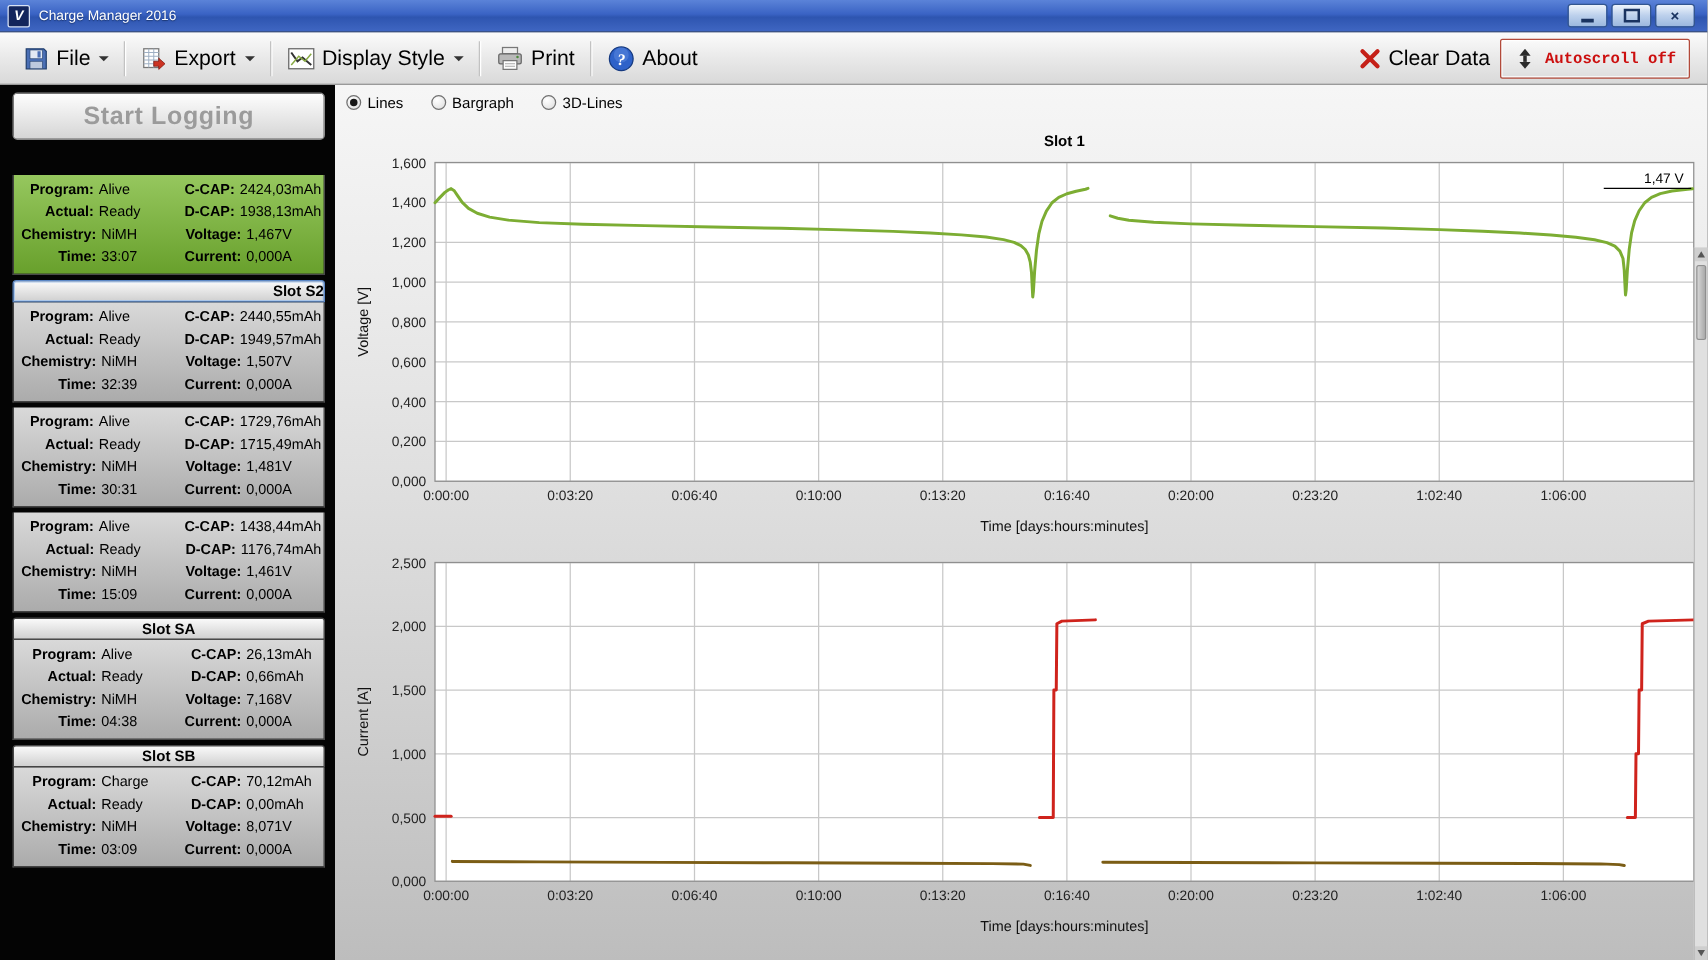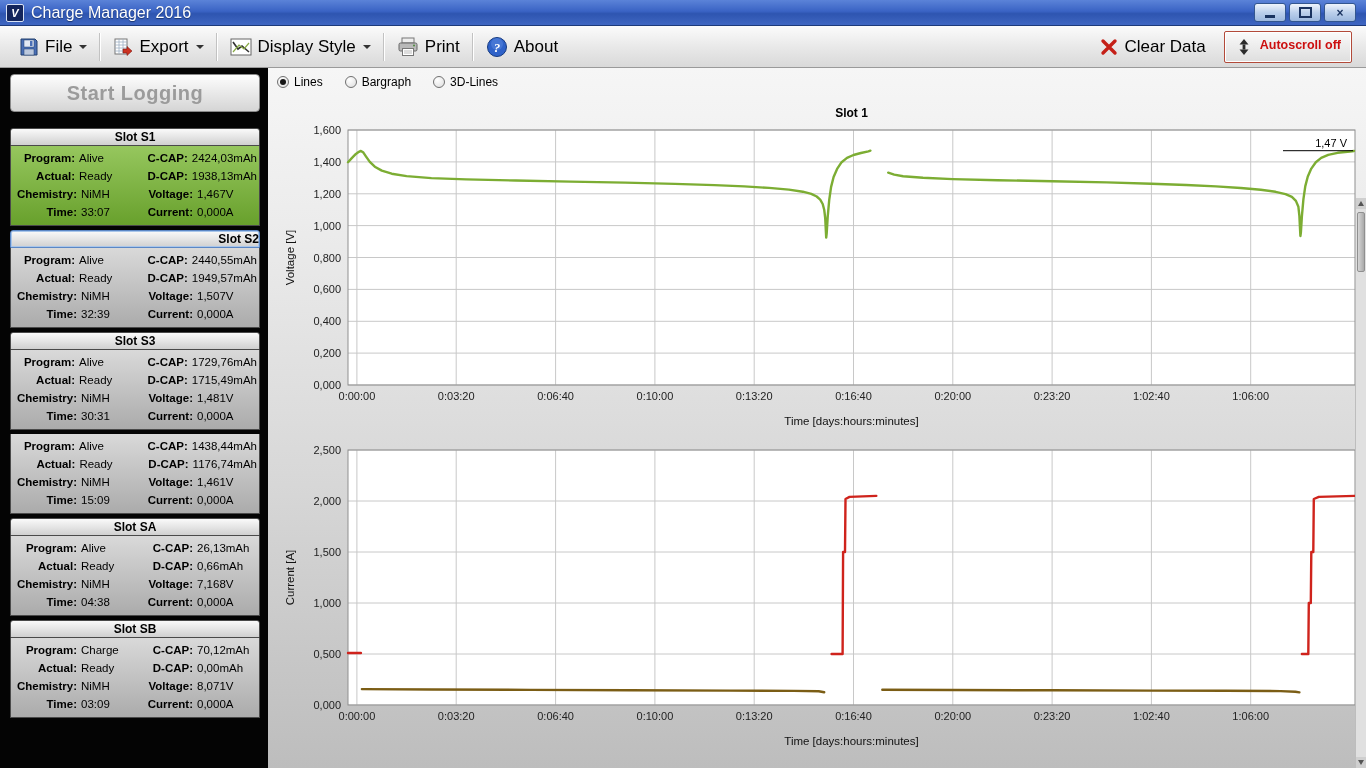--- a/index.html
+++ b/index.html
@@ -5,50 +5,50 @@
   html,body{margin:0;padding:0;background:#b0b0b0;}
   body{width:1366px;height:768px;position:relative;overflow:hidden;
        font-family:"Liberation Sans",sans-serif;font-size:12px;color:#000;}
 
   
   .titlebar{position:absolute;left:0;top:0;width:100%;height:26px;box-sizing:border-box;
     background:linear-gradient(180deg,#5b83d8 0%,#3a63c4 45%,#2e55b0 55%,#3f66c2 100%);
     border-bottom:1px solid #1d3a7a;display:flex;align-items:center;padding:0 6px;}
   .app-icon{width:16px;height:16px;background:#13255c;border:1px solid #d8e2f5;border-radius:2px;
     color:#fff;font-weight:bold;font-size:11px;font-style:italic;display:grid;place-items:center;}
-  .win-title{color:#fff;margin-left:7px;font-size:16px;text-shadow:0 1px 1px #1a3570;}
+  .win-title{color:#fff;margin-left:7px;font-size:11px;text-shadow:0 1px 1px #1a3570;}
   .win-controls{margin-left:auto;display:flex;gap:3px;padding-right:4px;}
   .winbtn{width:30px;height:17px;border:1px solid #33568f;border-radius:3px;
     background:linear-gradient(180deg,#eef4fc,#bcd0ec 50%,#9cb8de);display:grid;place-items:center;}
   .glyph-min{width:10px;height:3px;background:#1a3360;margin-top:7px;}
   .glyph-max{width:9px;height:7px;border:2px solid #1a3360;}
   .glyph-close{color:#1a3360;font-weight:bold;font-size:12px;line-height:1;}
 
   
   .toolbar{position:absolute;left:0;top:26px;width:100%;height:42px;box-sizing:border-box;
     background:linear-gradient(180deg,#fbfbfb,#e9e9e9 50%,#d9d9d9);
     border-bottom:1px solid #9a9a9a;display:flex;align-items:center;padding:0 10px;}
   .tb-item{display:flex;align-items:center;gap:5px;padding:4px 7px;border:1px solid transparent;border-radius:2px;}
   .tb-label{font-size:17px;color:#000;white-space:nowrap;}
   .tb-caret{width:0;height:0;border-left:4px solid transparent;border-right:4px solid transparent;
     border-top:4px solid #333;margin-left:2px;}
   .tb-sep{width:1px;height:28px;background:#c2c2c2;box-shadow:1px 0 0 #ffffff;margin:0 4px;}
   .tb-icon{display:block;}
-  .tb-right{margin-left:auto;display:flex;align-items:center;gap:10px;padding-right:4px;}
-  .autoscroll-btn{display:flex;gap:7px;padding:6px 10px;
+  .tb-right{margin-left:auto;display:flex;align-items:center;gap:0;padding-right:4px;}
+  .autoscroll-btn{display:flex;align-items:center;gap:7px;padding:6px 10px;
     border:1px solid #b24a3a;border-radius:2px;background:linear-gradient(180deg,#fafafa,#dedede);
-    box-shadow:inset 0 0 0 1px #ffffff;}
+    box-shadow:inset 0 0 0 1px #ffffff;font-family:Liberation Mono, monospace;}
   .autoscroll-label{color:#cc0f0f;font-weight:bold;font-size:12.5px;white-space:nowrap;}
 
   
   .sidebar{position:absolute;left:0;top:68px;width:268px;bottom:0;background:#040404;
     box-sizing:border-box;padding:6px 8px 0 10px;}
   .start-logging{height:36px;border:1px solid #8a8a8a;border-radius:4px;
     background:linear-gradient(180deg,#fdfdfd,#d5d5d5);color:#9b9b9b;font-size:20px;font-weight:bold;
-    display:grid;place-items:center;margin-bottom:16px;letter-spacing:0.5px;}
+    display:grid;place-items:center;margin-bottom:28px;letter-spacing:0.5px;}
   .slot-panel{margin-bottom:4px;}
   .slot-header{height:16px;line-height:16px;border:1px solid #4a4a4a;border-radius:3px 3px 0 0;
     background:linear-gradient(180deg,#fafafa,#d0d0d0);text-align:center;font-size:12px;font-weight:bold;}
   .slot-panel.focused .slot-header{border-color:#5b87c5;box-shadow:inset 0 0 0 1px #a9c6ea;text-align:right;}
   .slot-body{border:1px solid #4a4a4a;border-top:none;padding:3px 2px 4px 0;
     background:linear-gradient(180deg,#d9d9d9,#ababab);font-size:11.5px;}
   .slot-panel.green .slot-body{background:linear-gradient(180deg,#96c75e,#68a02c);}
   .srow{display:flex;height:18px;line-height:18px;white-space:nowrap;}
   .sl{font-weight:bold;text-align:right;}
   .sl.c1{width:66px;}
@@ -177,23 +177,20 @@
       </svg>
       <span class="autoscroll-label">Autoscroll off</span>
     </div>
   </div>
 </div>
 
 <div class="sidebar">
   <div class="start-logging">Start Logging</div>
   <div id="slot-list">
   <div class="slot-panel green">
-    <div class="slot-header">
-      <span class="slot-title">Slot S1</span>
-    </div>
     <div class="slot-body">
       <div class="srow">
         <span class="sl c1">Program:</span>
         <span class="sv c1">Alive</span>
         <span class="sl c2">C-CAP:</span>
         <span class="sv c2">2424,03mAh</span>
       </div>
       <div class="srow">
         <span class="sl c1">Actual:</span>
         <span class="sv c1">Ready</span>
@@ -241,23 +238,20 @@
       <div class="srow">
         <span class="sl c1">Time:</span>
         <span class="sv c1">32:39</span>
         <span class="sl c2">Current:</span>
         <span class="sv c2">0,000A</span>
       </div>
     </div>
   </div>
 
   <div class="slot-panel">
-    <div class="slot-header">
-      <span class="slot-title">Slot S3</span>
-    </div>
     <div class="slot-body">
       <div class="srow">
         <span class="sl c1">Program:</span>
         <span class="sv c1">Alive</span>
         <span class="sl c2">C-CAP:</span>
         <span class="sv c2">1729,76mAh</span>
       </div>
       <div class="srow">
         <span class="sl c1">Actual:</span>
         <span class="sv c1">Ready</span>

